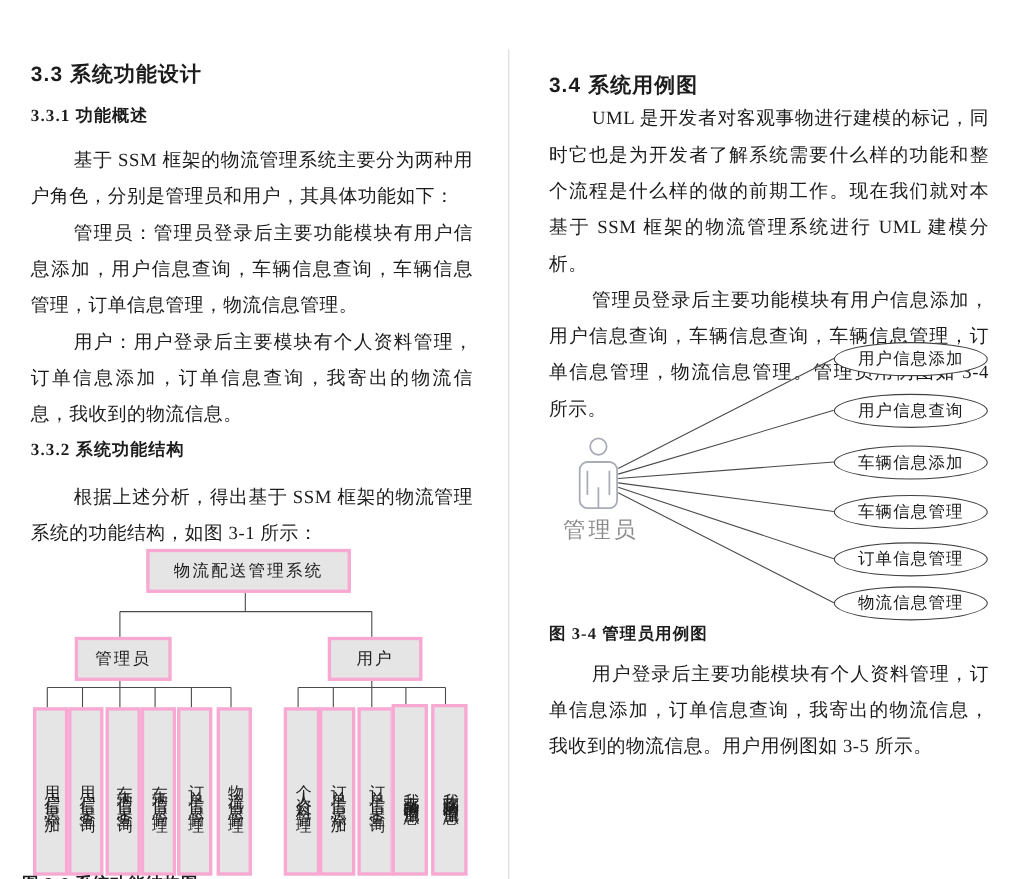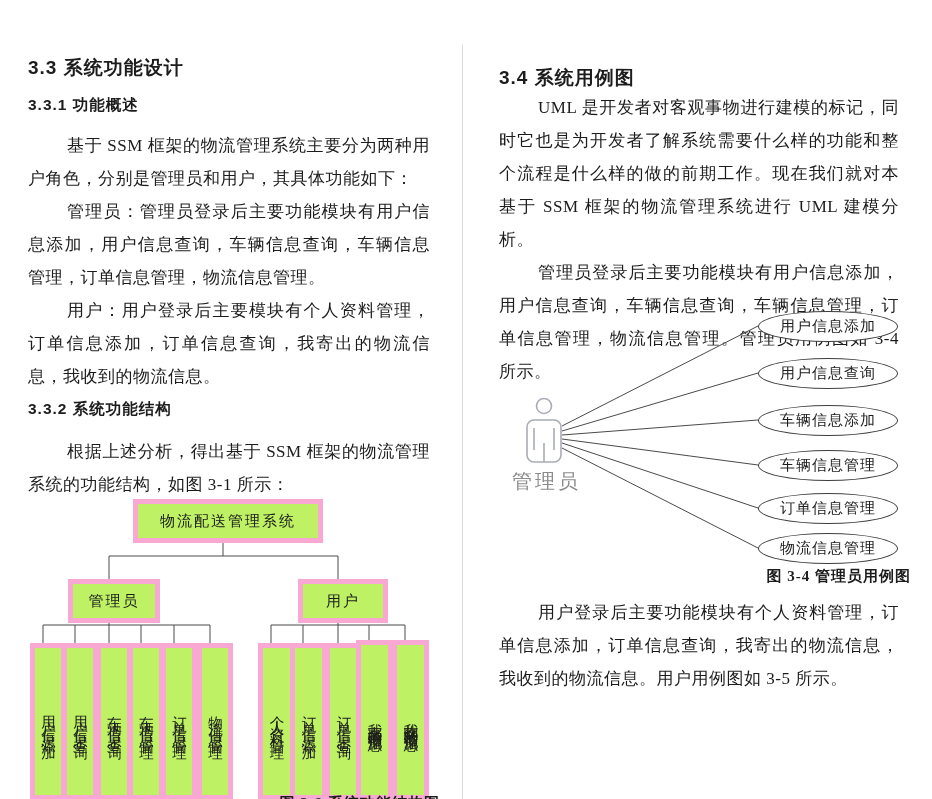--- a/index.html
+++ b/index.html
@@ -1,35 +1,35 @@
 <!DOCTYPE html>
 <html><head>
 <meta charset="utf-8">
 <style>
   html,body{margin:0;padding:0;background:#fff;}
   .page{position:relative;width:932px;height:799px;background:#ffffff;overflow:hidden;
         font-family:"Liberation Serif","DejaVu Serif",serif;color:#1c1c1c;margin-top:33px;}
   .abs{position:absolute;}
   .h1{position:absolute;font-family:"Liberation Sans","DejaVu Sans",sans-serif;
       font-weight:bold;font-size:19px;letter-spacing:1px;}
-  .h2{position:absolute;font-family:Liberation Sans, sans-serif;
+  .h2{position:absolute;font-family:Liberation Serif, serif;
       font-weight:bold;font-size:15.5px;letter-spacing:1px;}
   .flow{position:absolute;}
   .flow p{margin:0;font-size:17px;line-height:33px;text-align:justify;
           text-indent:2.3em;letter-spacing:0.5px;}
   .divider{position:absolute;width:1px;background:#d9d9d9;}
-  .box{position:absolute;border:5px solid #f9a8d4;background:#bef264;display:flex;
+  .box{position:absolute;border:3px solid #f9a8d4;background:#e5e5e5;display:flex;
        align-items:center;justify-content:center;font-size:15px;letter-spacing:2px;}
   .leaf{writing-mode:vertical-rl;text-orientation:upright;font-size:14.5px;}
   .leaf6{letter-spacing:6px;}
   .leaf8{letter-spacing:2px;}
   .ellipse{position:absolute;width:138px;height:29px;border:1px solid #3f3f3f;
            border-radius:50%;background:#fff;display:flex;align-items:center;
            justify-content:center;font-size:15px;letter-spacing:1px;}
-  .caption{position:absolute;font-weight:bold;font-size:15px;text-align:right;
+  .caption{position:absolute;font-weight:bold;font-size:15px;text-align:left;
            letter-spacing:1px;}
   .actor-label{position:absolute;font-size:20px;color:#8b8b8b;letter-spacing:3px;
                text-align:center;}
   svg.overlay{position:absolute;left:0;top:0;pointer-events:none;}
 </style>
 </head>
 <body>
 
 <div class="page">
 

